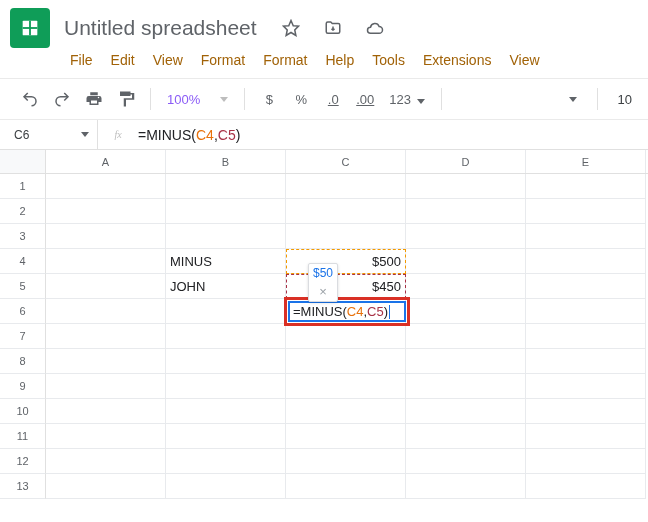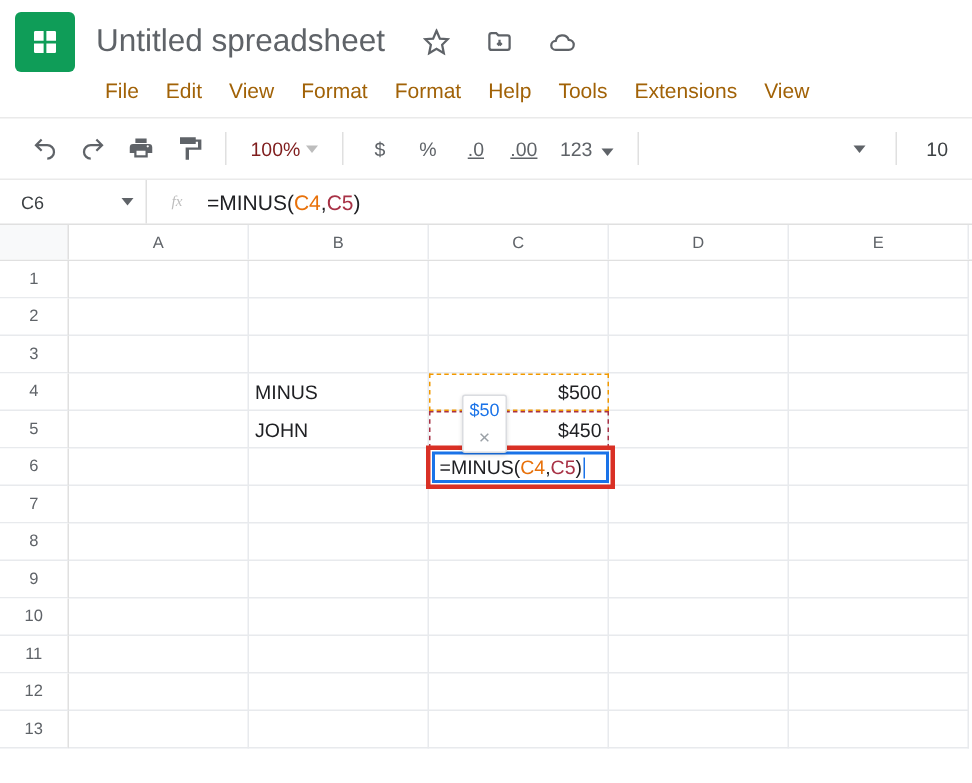--- a/index.html
+++ b/index.html
@@ -67,24 +67,24 @@
   .tbtn {
     display: inline-flex; align-items:center; justify-content:center;
     width: 28px; height: 28px;
     border-radius: 4px;
   }
   .tsep {
     width: 1px; height: 22px; background: #e0e0e0;
     margin: 0 6px;
   }
   .zoom {
-    color: #7f1d1d;
+    color: #8b5cf6;
     font-size: 13px;
     padding: 0 6px;
-    display: inline-flex; align-items: center; gap:4px;
+    display: inline-flex; align-items: center; gap:20px;
   }
   .fmt { padding: 0 6px; }
   .fontbox {
     flex: 1;
     display: flex;
     align-items: center;
     justify-content: flex-end;
     gap: 14px;
   }
   .dd-caret { color:#5f6368; }

